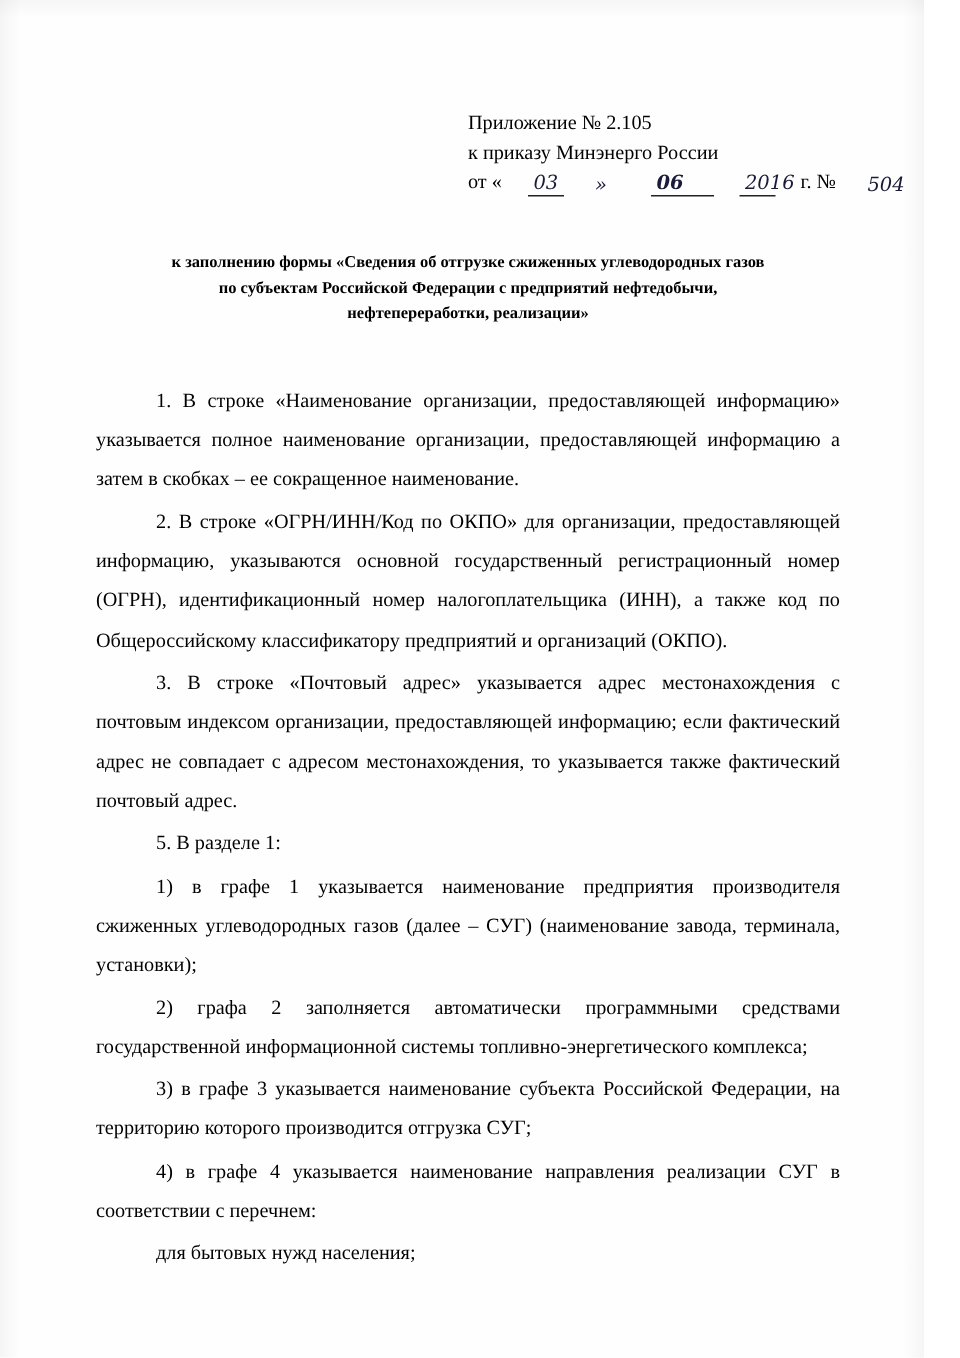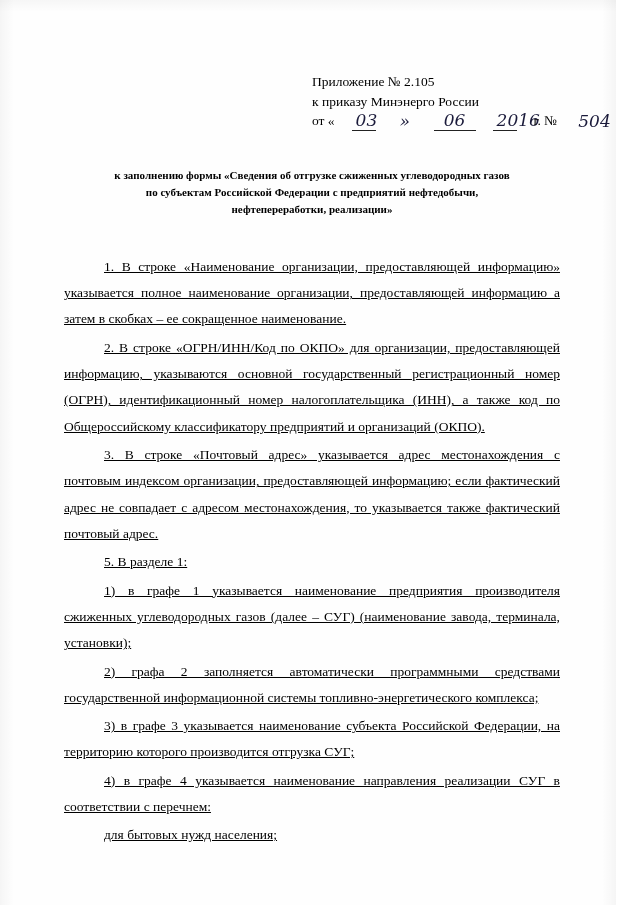--- a/index.html
+++ b/index.html
@@ -58,30 +58,30 @@
   }
   .hdr-approval {
     display: flex;
     align-items: flex-end;
     gap: 17px;
     white-space: nowrap;
   }
   .hand {
     font-family: "DejaVu Serif", serif;
     font-style: italic;
-    font-size: 17px;
+    font-size: 13px;
     color: #1a1a3a;
     border-bottom: 1px solid #222;
     padding: 0 4px;
     display: inline-block;
     min-width: 16px;
-    text-align: center;
+    text-align: left;
     line-height: 1.05;
   }
-  .hand.wide { min-width: 34px; }
+  .hand.wide { min-width: 34px; font-weight: bold; }
   .hand.nb { border-bottom: none; }
 
   .title-block {
     text-align: center;
     margin-top: 36px;
     font-weight: bold;
     font-size: 14px;
     line-height: 1.5;
   }
   .title-main {
@@ -99,21 +99,20 @@
     margin-top: 36px;
     font-size: 13.5px;
     line-height: 1.95;
     text-align: justify;
   }
   .para {
     text-indent: 40px;
     margin: 0 0 0 0;
     text-align: justify;
     text-justify: inter-word;
-    text-decoration: underline;
   }
   .para + .para {
     margin-top: 2px;
   }
 </style>
 </head>
 <body>
 
 <div class="page">
   <div class="edge-tint-left"></div>

